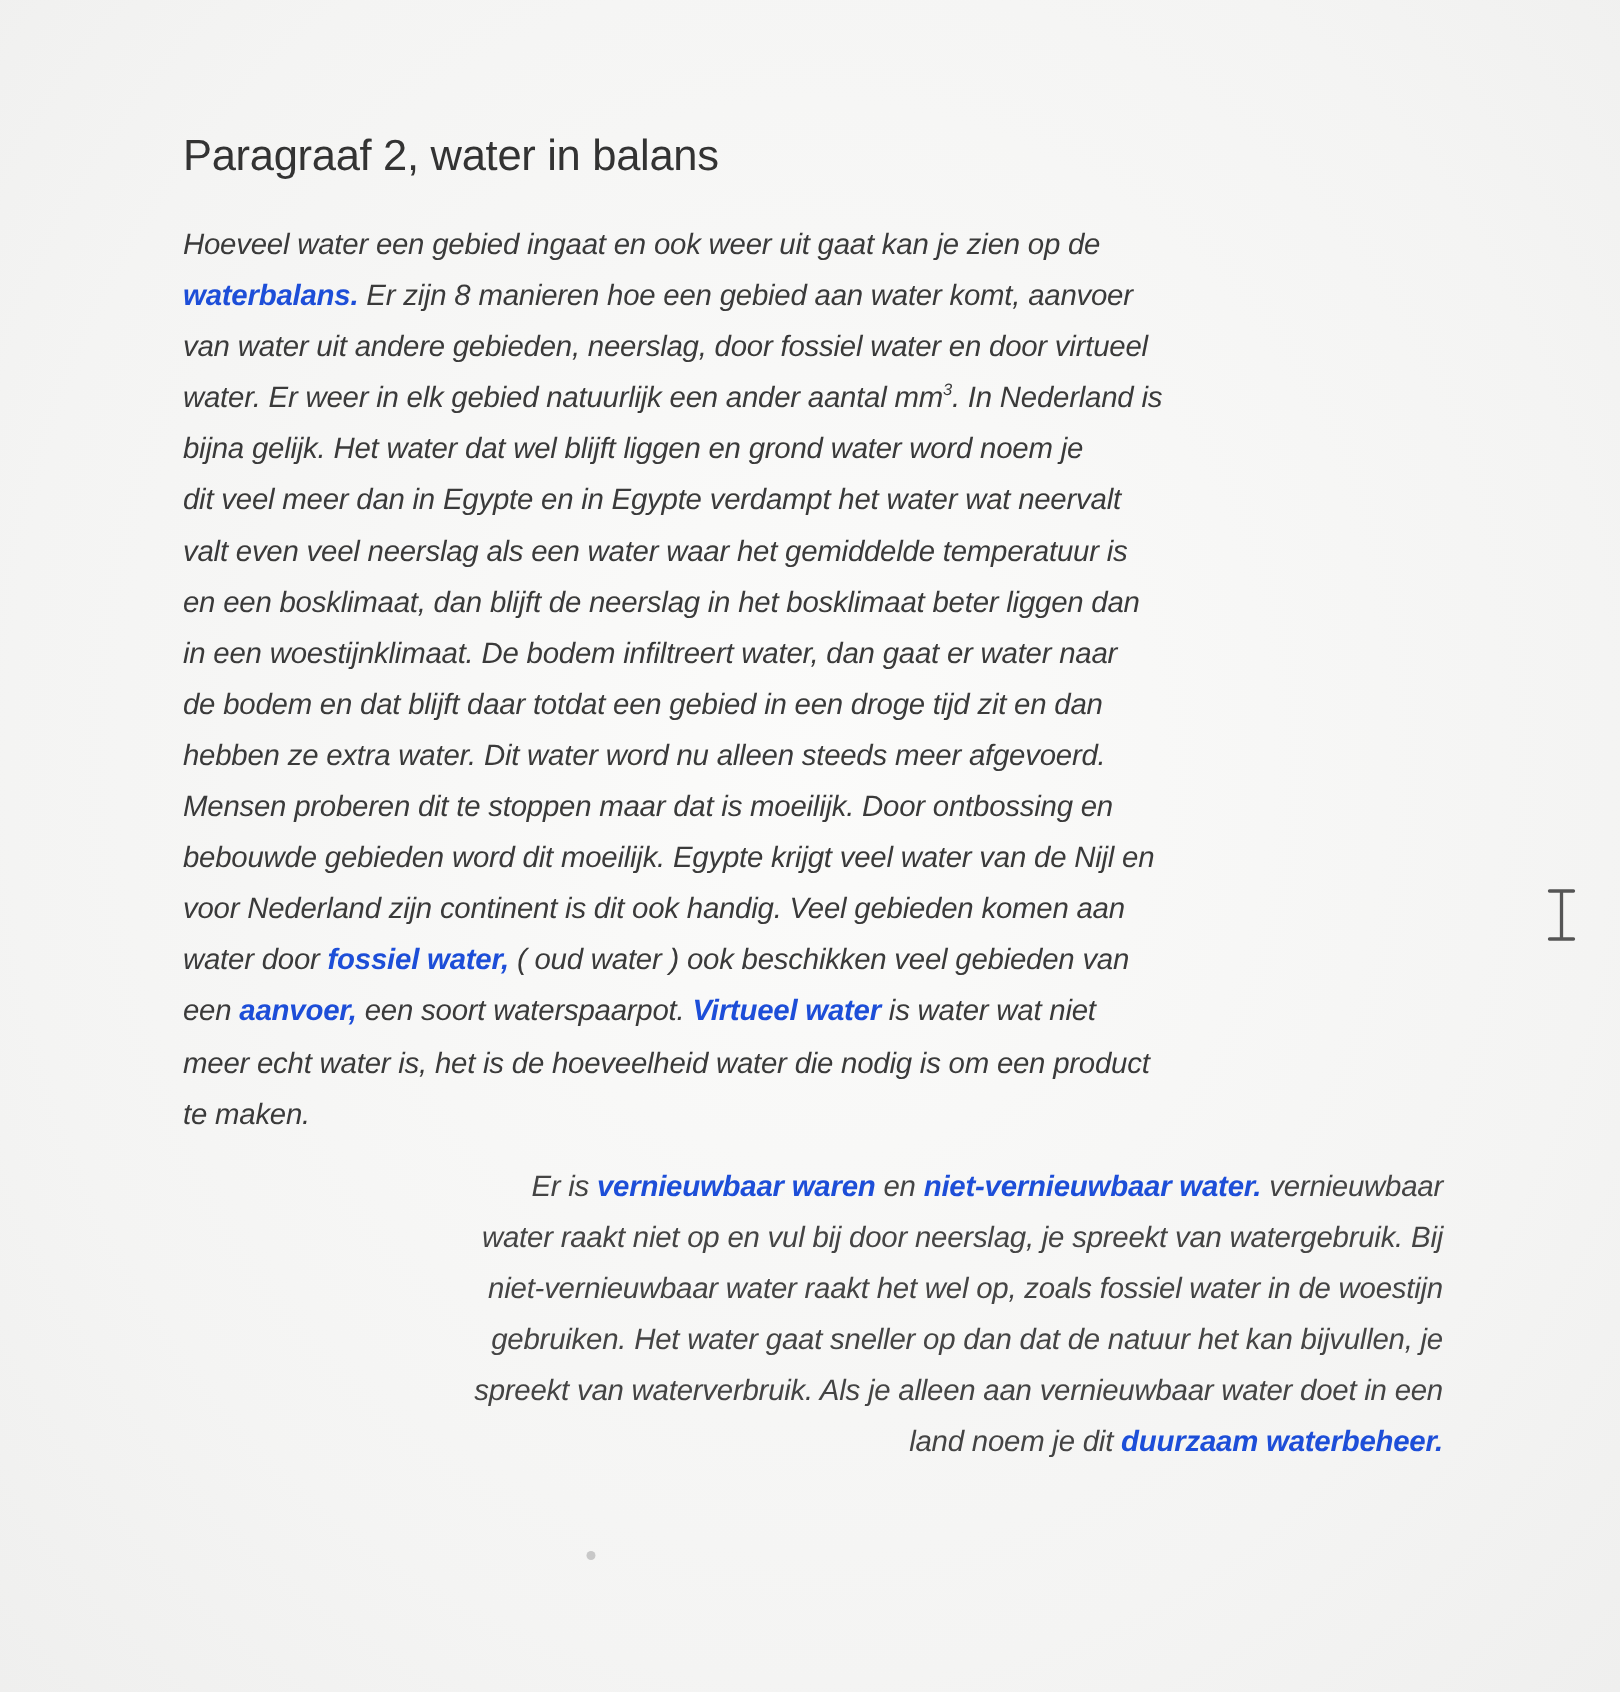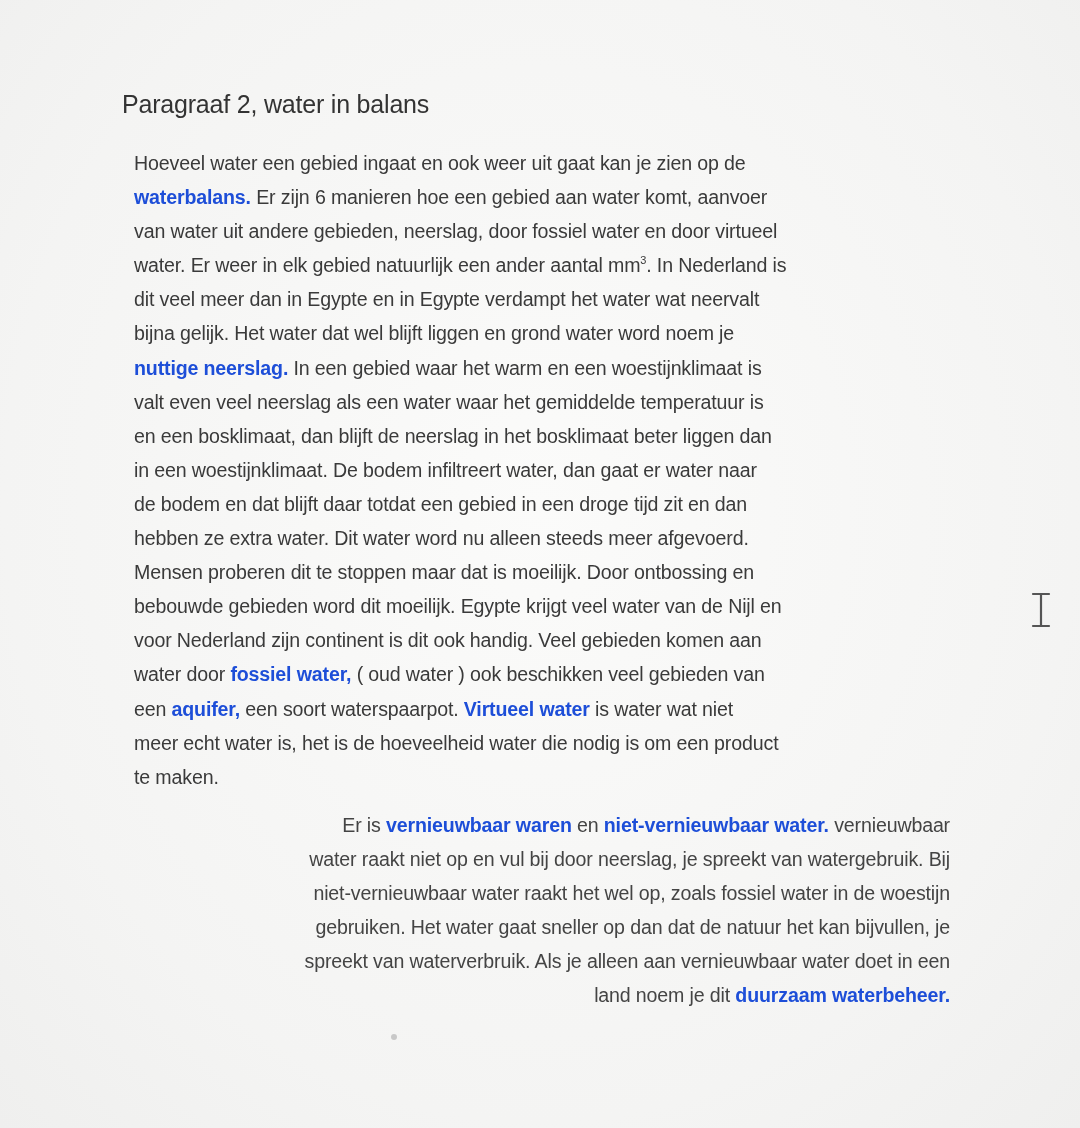--- a/index.html
+++ b/index.html
@@ -17,34 +17,35 @@
       color: #2a2a2a;
     }
     .page {
       position: absolute;
       left: 122px;
       top: 84px;
       width: 840px;
     }
     .title {
       font-family: "Liberation Sans", sans-serif;
-      font-size: 25px;
+      font-size: 29px;
       font-weight: normal;
       color: #333333;
       margin: 0 0 22px 0;
       letter-spacing: -0.2px;
       line-height: 40px;
     }
     .para {
       font-family: "Liberation Sans", sans-serif;
       font-size: 19.6px;
       line-height: 34.1px;
       color: #3a3a3a;
-      margin: 12px;
+      margin: 0;
       letter-spacing: -0.15px;
+      font-style: italic;
     }
     .para.second {
       margin-top: 14px;
       color: #444444;
       text-align: right;
     }
     .line {
       display: block;
       white-space: nowrap;
     }
@@ -71,36 +72,35 @@
       background: #c8c8c8;
     }
   </style>
 </head>
 <body>
 
 <div class="page">
   <h1 class="title">Paragraaf 2, water in balans</h1>
   <p class="para first" id="para1">
       <span class="line"><span>Hoeveel water een gebied ingaat en ook weer uit gaat kan je zien op de</span></span>
-      <span class="line"><b>waterbalans.</b><span> Er zijn 6 manieren hoe een gebied aan water komt, aanvoer</span></span>
+      <span class="line"><b>waterbalans.</b><span> Er zijn 8 manieren hoe een gebied aan water komt, aanvoer</span></span>
       <span class="line"><span>van water uit andere gebieden, neerslag, door fossiel water en door virtueel</span></span>
       <span class="line"><span>water. Er weer in elk gebied natuurlijk een ander aantal mm</span><sup>3</sup><span>. In Nederland is</span></span>
+      <span class="line"><span>bijna gelijk. Het water dat wel blijft liggen en grond water word noem je</span></span>
       <span class="line"><span>dit veel meer dan in Egypte en in Egypte verdampt het water wat neervalt</span></span>
-      <span class="line"><span>bijna gelijk. Het water dat wel blijft liggen en grond water word noem je</span></span>
-      <span class="line"><b>nuttige neerslag.</b><span> In een gebied waar het warm en een woestijnklimaat is</span></span>
       <span class="line"><span>valt even veel neerslag als een water waar het gemiddelde temperatuur is</span></span>
       <span class="line"><span>en een bosklimaat, dan blijft de neerslag in het bosklimaat beter liggen dan</span></span>
       <span class="line"><span>in een woestijnklimaat. De bodem infiltreert water, dan gaat er water naar</span></span>
       <span class="line"><span>de bodem en dat blijft daar totdat een gebied in een droge tijd zit en dan</span></span>
       <span class="line"><span>hebben ze extra water. Dit water word nu alleen steeds meer afgevoerd.</span></span>
       <span class="line"><span>Mensen proberen dit te stoppen maar dat is moeilijk. Door ontbossing en</span></span>
       <span class="line"><span>bebouwde gebieden word dit moeilijk. Egypte krijgt veel water van de Nijl en</span></span>
       <span class="line"><span>voor Nederland zijn continent is dit ook handig. Veel gebieden komen aan</span></span>
       <span class="line"><span>water door </span><b>fossiel water,</b><span> ( oud water ) ook beschikken veel gebieden van</span></span>
-      <span class="line"><span>een </span><b>aquifer,</b><span> een soort waterspaarpot. </span><b>Virtueel water</b><span> is water wat niet</span></span>
+      <span class="line"><span>een </span><b>aanvoer,</b><span> een soort waterspaarpot. </span><b>Virtueel water</b><span> is water wat niet</span></span>
       <span class="line"><span>meer echt water is, het is de hoeveelheid water die nodig is om een product</span></span>
       <span class="line"><span>te maken.</span></span>
     </p>
   <p class="para second" id="para2">
       <span class="line"><span>Er is </span><b>vernieuwbaar waren</b><span> en </span><b>niet-vernieuwbaar water.</b><span> vernieuwbaar</span></span>
       <span class="line"><span>water raakt niet op en vul bij door neerslag, je spreekt van watergebruik. Bij</span></span>
       <span class="line"><span>niet-vernieuwbaar water raakt het wel op, zoals fossiel water in de woestijn</span></span>
       <span class="line"><span>gebruiken. Het water gaat sneller op dan dat de natuur het kan bijvullen, je</span></span>
       <span class="line"><span>spreekt van waterverbruik. Als je alleen aan vernieuwbaar water doet in een</span></span>
       <span class="line"><span>land noem je dit </span><b>duurzaam waterbeheer.</b></span>

